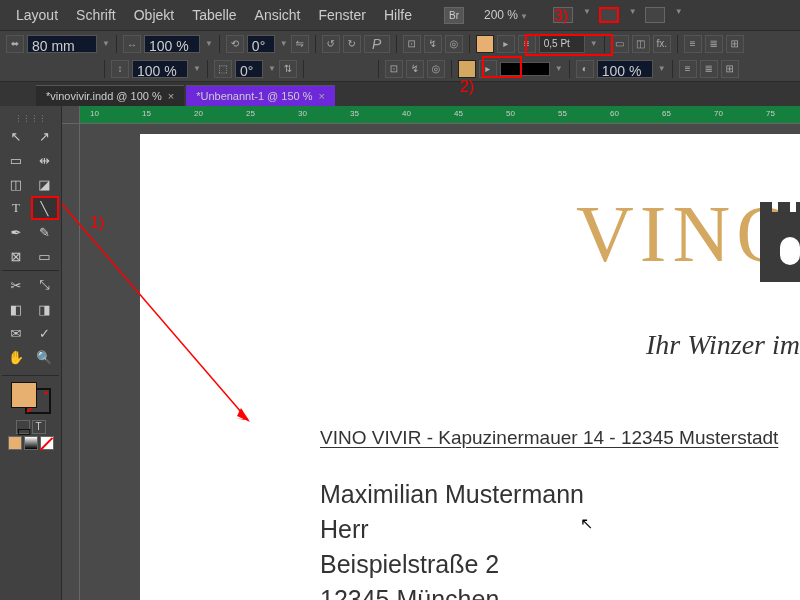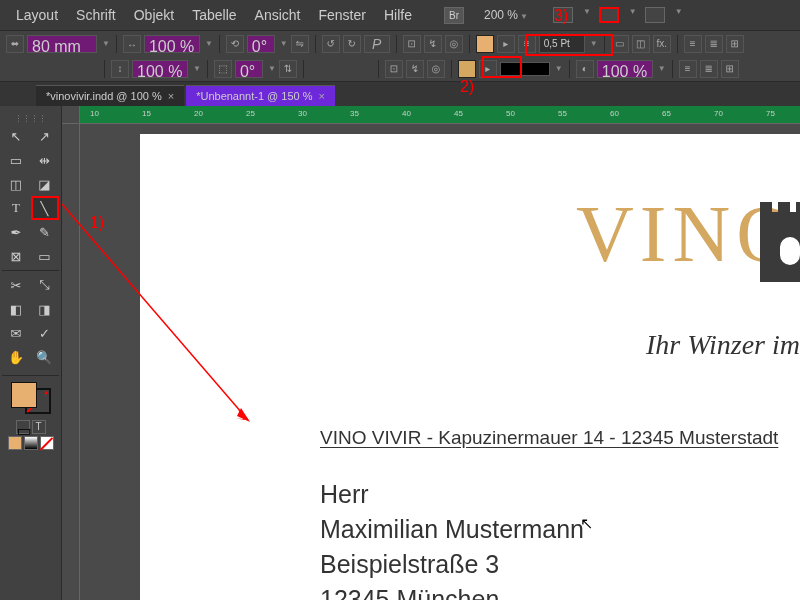--- a/index.html
+++ b/index.html
@@ -11,21 +11,21 @@
 .menu-spacer { flex: 0 0 20px; }
 .bridge-icon { background: #555; color: #ccc; font-size: 10px; padding: 2px 4px; border: 1px solid #666; }
 .zoom-display { color: #ccc; font-size: 12px; margin-left: 10px; padding: 2px 8px; }
 .dropdown-arrow { color: #888; font-size: 8px; margin-left: 2px; }
 .layout-icons { display: flex; gap: 8px; margin-left: 15px; }
 .layout-icon { width: 20px; height: 16px; border: 1px solid #666; background: #444; position: relative; }
 
 
 .control-bar { height: 52px; background: #414141; border-top: 1px solid #2a2a2a; border-bottom: 1px solid #2a2a2a; display: flex; flex-direction: column; }
 .control-row { height: 26px; display: flex; align-items: center; padding: 0 6px; gap: 3px; }
-.field { background: #701a75; border: 1px solid #555; color: #ccc; font-size: 16px; padding: 2px 4px; height: 18px; }
+.field { background: #0f172a; border: 1px solid #555; color: #ccc; font-size: 14px; padding: 2px 4px; height: 18px; }
 .field-80 { width: 70px; }
 .field-pct { width: 56px; }
 .field-deg { width: 28px; }
 .small-icon { width: 18px; height: 18px; background: #444; border: 1px solid #555; display: inline-flex; align-items: center; justify-content: center; color: #aaa; font-size: 10px; }
 .divider { width: 1px; height: 18px; background: #2a2a2a; margin: 0 3px; }
 .stroke-field { background: #2f2f2f; border: 1px solid #555; color: #ccc; font-size: 10px; padding: 2px 4px; width: 46px; height: 18px; }
 .fill-swatch { width: 18px; height: 18px; background: #e8b070; border: 1px solid #222; }
 .stroke-swatch { width: 50px; height: 14px; background: #000; border: 1px solid #555; }
 .red-box-2 { position: absolute; border: 2px solid red; pointer-events: none; }
 
@@ -252,23 +252,23 @@
       <svg class="castle" viewBox="0 0 80 100">
         <rect x="10" y="30" width="60" height="70" fill="#3a3a3a"></rect>
         <rect x="10" y="20" width="12" height="12" fill="#3a3a3a"></rect>
         <rect x="28" y="20" width="12" height="12" fill="#3a3a3a"></rect>
         <rect x="46" y="20" width="12" height="12" fill="#3a3a3a"></rect>
         <rect x="30" y="55" width="20" height="28" fill="#fff" rx="10"></rect>
       </svg>
       <div class="tagline">Ihr Winzer im</div>
       <div class="sender">VINO VIVIR - Kapuzinermauer 14 - 12345 Musterstadt</div>
       <div class="addr">
+        <div>Maximilian Mustermann</div>
         <div>Herr</div>
-        <div>Maximilian Mustermann</div>
-        <div>Beispielstraße 3</div>
+        <div>Beispielstraße 2</div>
         <div>12345 München</div>
       </div>
       <span class="cursor-arrow" style="top:380px; left:440px;">↖</span>
     </div>
   </div>
 </div>
 
 <div class="anno" style="top:214px; left:90px;">1)</div>
 <svg style="position:absolute; top:0; left:0; width:800px; height:600px; pointer-events:none; z-index:99;">
   <line class="arrow-line" x1="62" y1="204" x2="248" y2="420"></line>

